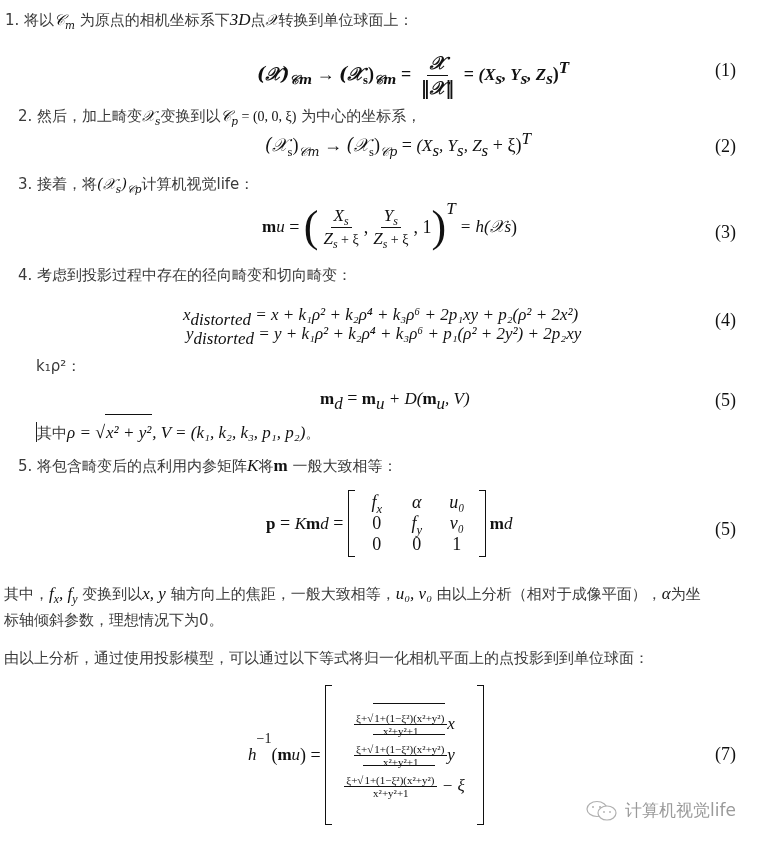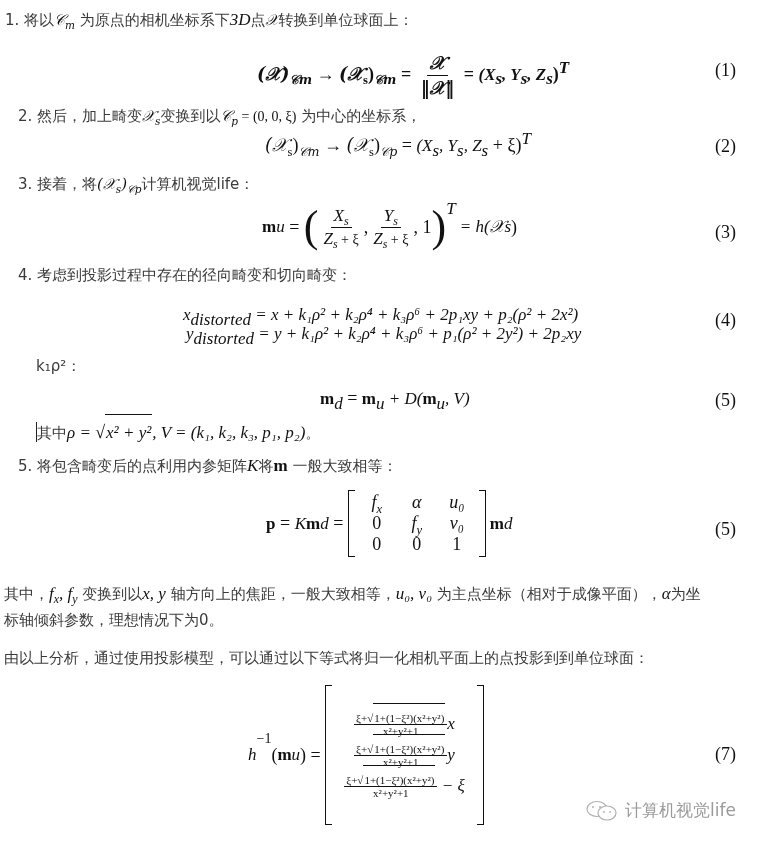--- a/index.html
+++ b/index.html
@@ -134,21 +134,21 @@
         <span class="mr">1</span>
     </span>
     <span class="bracket r"></span>
   </span>
   <span class="mb" style="margin-left:4px;">m</span>
     <sub class="m">d</sub>
 </div>
 <div class="eqnum" style="top:519px;">(5)</div>
 
 <div class="line" style="left:4px; top:584px;">
-  <span>其中，</span><span class="m">f<sub>x</sub>, f<sub>y</sub></span><span> 变换到以</span><span class="m">x, y</span><span> 轴方向上的焦距，一般大致相等，</span><span class="m">u₀, v₀</span><span> 为主点坐标（相对于成像平面），</span><span class="m">α</span><span>为坐</span>
+  <span>其中，</span><span class="m">f<sub>x</sub>, f<sub>y</sub></span><span> 变换到以</span><span class="m">x, y</span><span> 轴方向上的焦距，一般大致相等，</span><span class="m">u₀, v₀</span><span> 由以上分析（相对于成像平面），</span><span class="m">α</span><span>为坐</span>
 </div>
 <div class="line" style="left:4px; top:610px;">标轴倾斜参数，理想情况下为0。</div>
 
 <div class="line" style="left:4px; top:648px;">由以上分析，通过使用投影模型，可以通过以下等式将归一化相机平面上的点投影到到单位球面：</div>
 
 <div class="eq" style="left:248px; top:685px; display:flex; align-items:center;">
   <span class="m">h</span>
     <sup class="mr" style="align-self:flex-start; margin-top:54px;">−1</sup>
     <span>(</span>
     <span class="mb">m</span>

